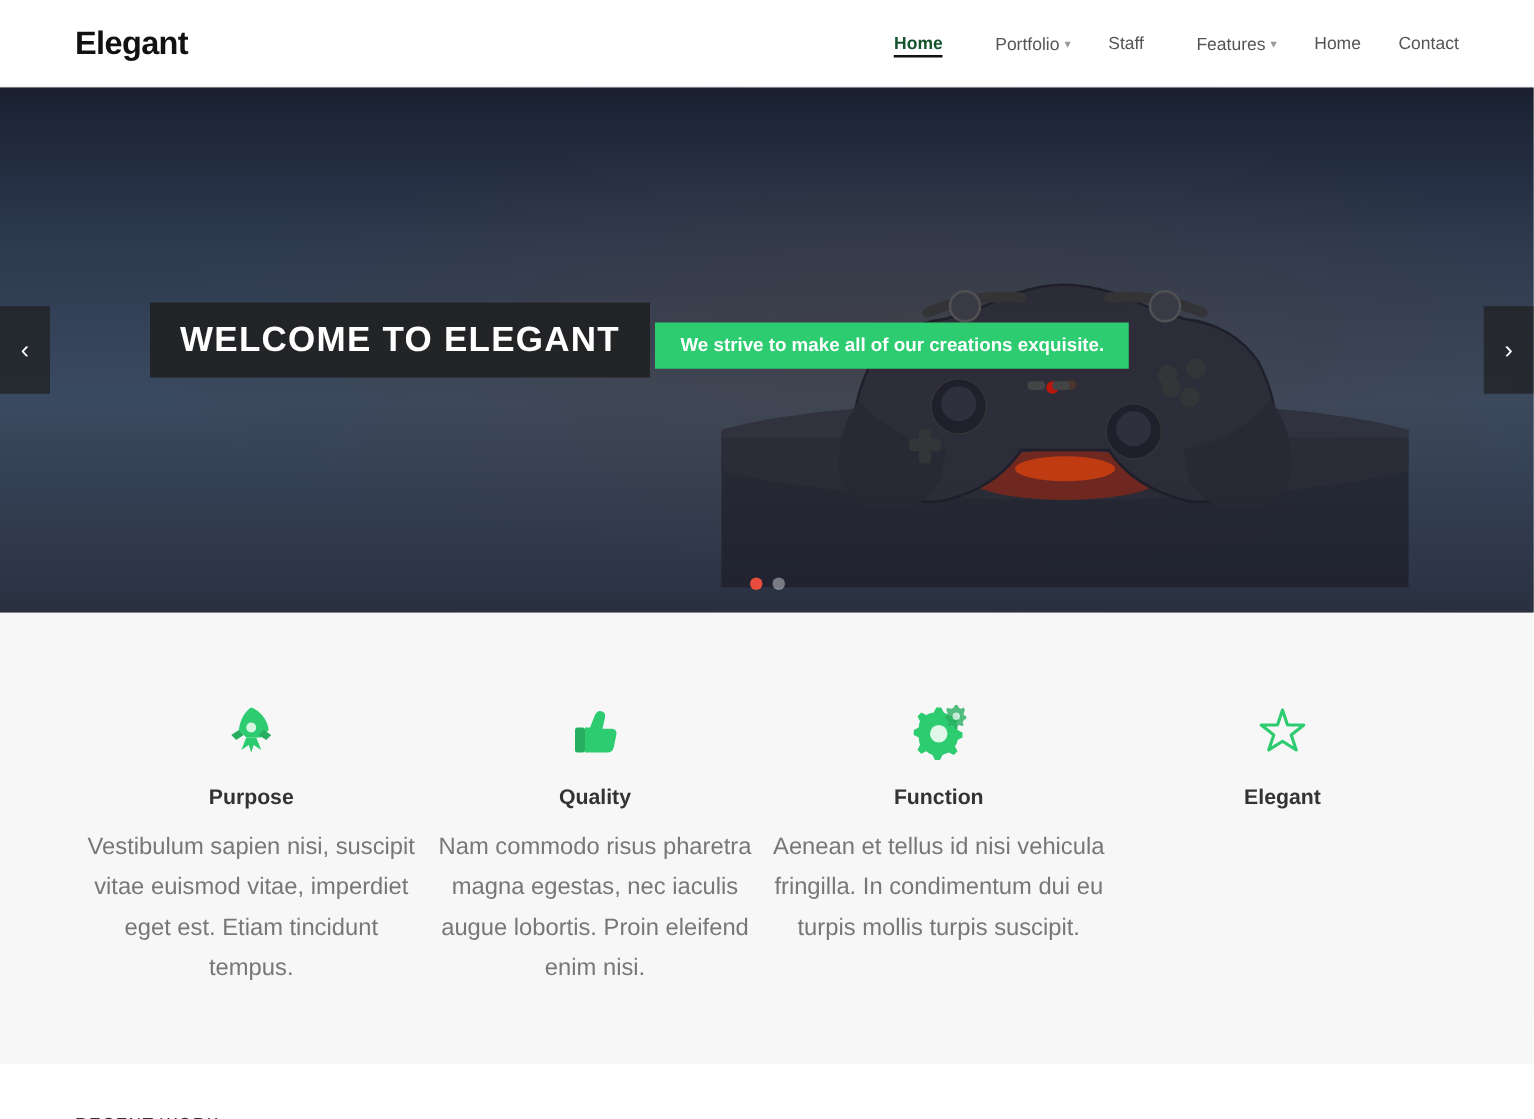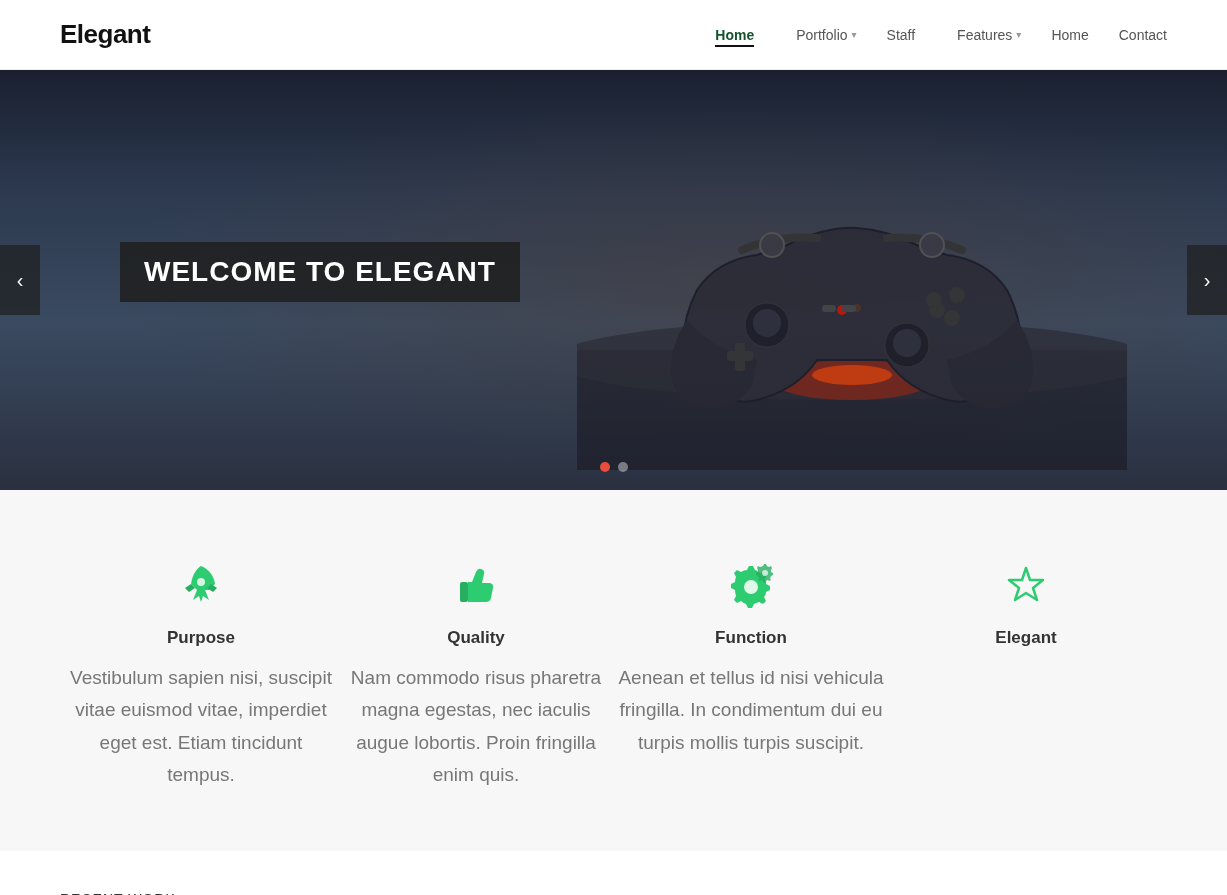--- a/index.html
+++ b/index.html
@@ -292,20 +292,23 @@
     <ellipse cx="195" cy="155" rx="12" ry="12" fill="#3a3a45" stroke="#555" stroke-width="2"></ellipse>
     <ellipse cx="355" cy="155" rx="12" ry="12" fill="#3a3a45" stroke="#555" stroke-width="2"></ellipse>
 
     <rect x="245" y="215" width="14" height="7" rx="3" fill="#444"></rect>
     <rect x="265" y="215" width="14" height="7" rx="3" fill="#444"></rect>
   </svg>
 
   <div class="hero-content">
     <div class="hero-title-box">
       <h1 class="hero-title">WELCOME TO ELEGANT</h1>
+    </div>
+    <div class="hero-subtitle-box">
+      <p class="hero-subtitle">We strive to make all of our creations exquisite.</p>
     </div>
   </div>
 
   <div class="carousel-arrow left">
     <span>‹</span>
   </div>
   <div class="carousel-arrow right">
     <span>›</span>
   </div>
 
@@ -329,21 +332,21 @@
       <div class="feature-title">Purpose</div>
       <div class="feature-desc">Vestibulum sapien nisi, suscipit vitae euismod vitae, imperdiet eget est. Etiam tincidunt tempus.</div>
     </div>
 
     <div class="feature-item">
       <svg class="icon-svg" viewBox="0 0 52 52" fill="none" xmlns="http://www.w3.org/2000/svg">
         <path d="M22 42 L36 42 Q40 42 41 38 L43 28 Q44 24 40 23 L32 23 L34 14 Q35 10 31 9 Q28 8 26 12 L22 22 L18 22 L18 42Z" fill="#2ecc71"></path>
         <rect x="10" y="22" width="8" height="20" rx="2" fill="#27ae60"></rect>
       </svg>
       <div class="feature-title">Quality</div>
-      <div class="feature-desc">Nam commodo risus pharetra magna egestas, nec iaculis augue lobortis. Proin fringilla enim quis.</div>
+      <div class="feature-desc">Nam commodo risus pharetra magna egestas, nec iaculis augue lobortis. Proin eleifend enim nisi.</div>
     </div>
 
     <div class="feature-item">
       <svg class="icon-svg" viewBox="0 0 52 52" fill="none" xmlns="http://www.w3.org/2000/svg">
 
         <path d="M22 10 L24 6 L28 6 L30 10 Q33 11 35 13 L39 12 L42 15 L40 19 Q41 22 41 24 L45 26 L45 30 L41 32 Q41 35 39 37 L41 41 L38 44 L34 42 Q31 43 29 44 L27 48 L23 48 L21 44 Q18 43 16 41 L12 43 L9 40 L11 36 Q10 33 10 30 L6 28 L6 24 L10 22 Q10 19 11 17 L9 13 L12 10 L16 12 Q19 10 22 10Z" fill="#2ecc71"></path>
         <circle cx="26" cy="27" r="7" fill="white" opacity="0.85"></circle>
 
         <path d="M38 6 L39 4 L41 4 L42 6 Q43 7 44 7 L46 6 L47 8 L46 10 Q46 11 46 12 L48 13 L48 15 L46 16 Q46 17 45 18 L46 20 L44 21 L43 20 Q42 20 41 21 L41 23 L39 23 L38 21 Q37 20 36 20 L35 21 L33 20 L34 18 Q33 17 33 16 L31 15 L31 13 L33 12 Q33 11 33 10 L32 8 L33 6 L35 7 Q36 7 38 6Z" fill="#27ae60" opacity="0.8"></path>
         <circle cx="40" cy="13" r="3" fill="white" opacity="0.7"></circle>

